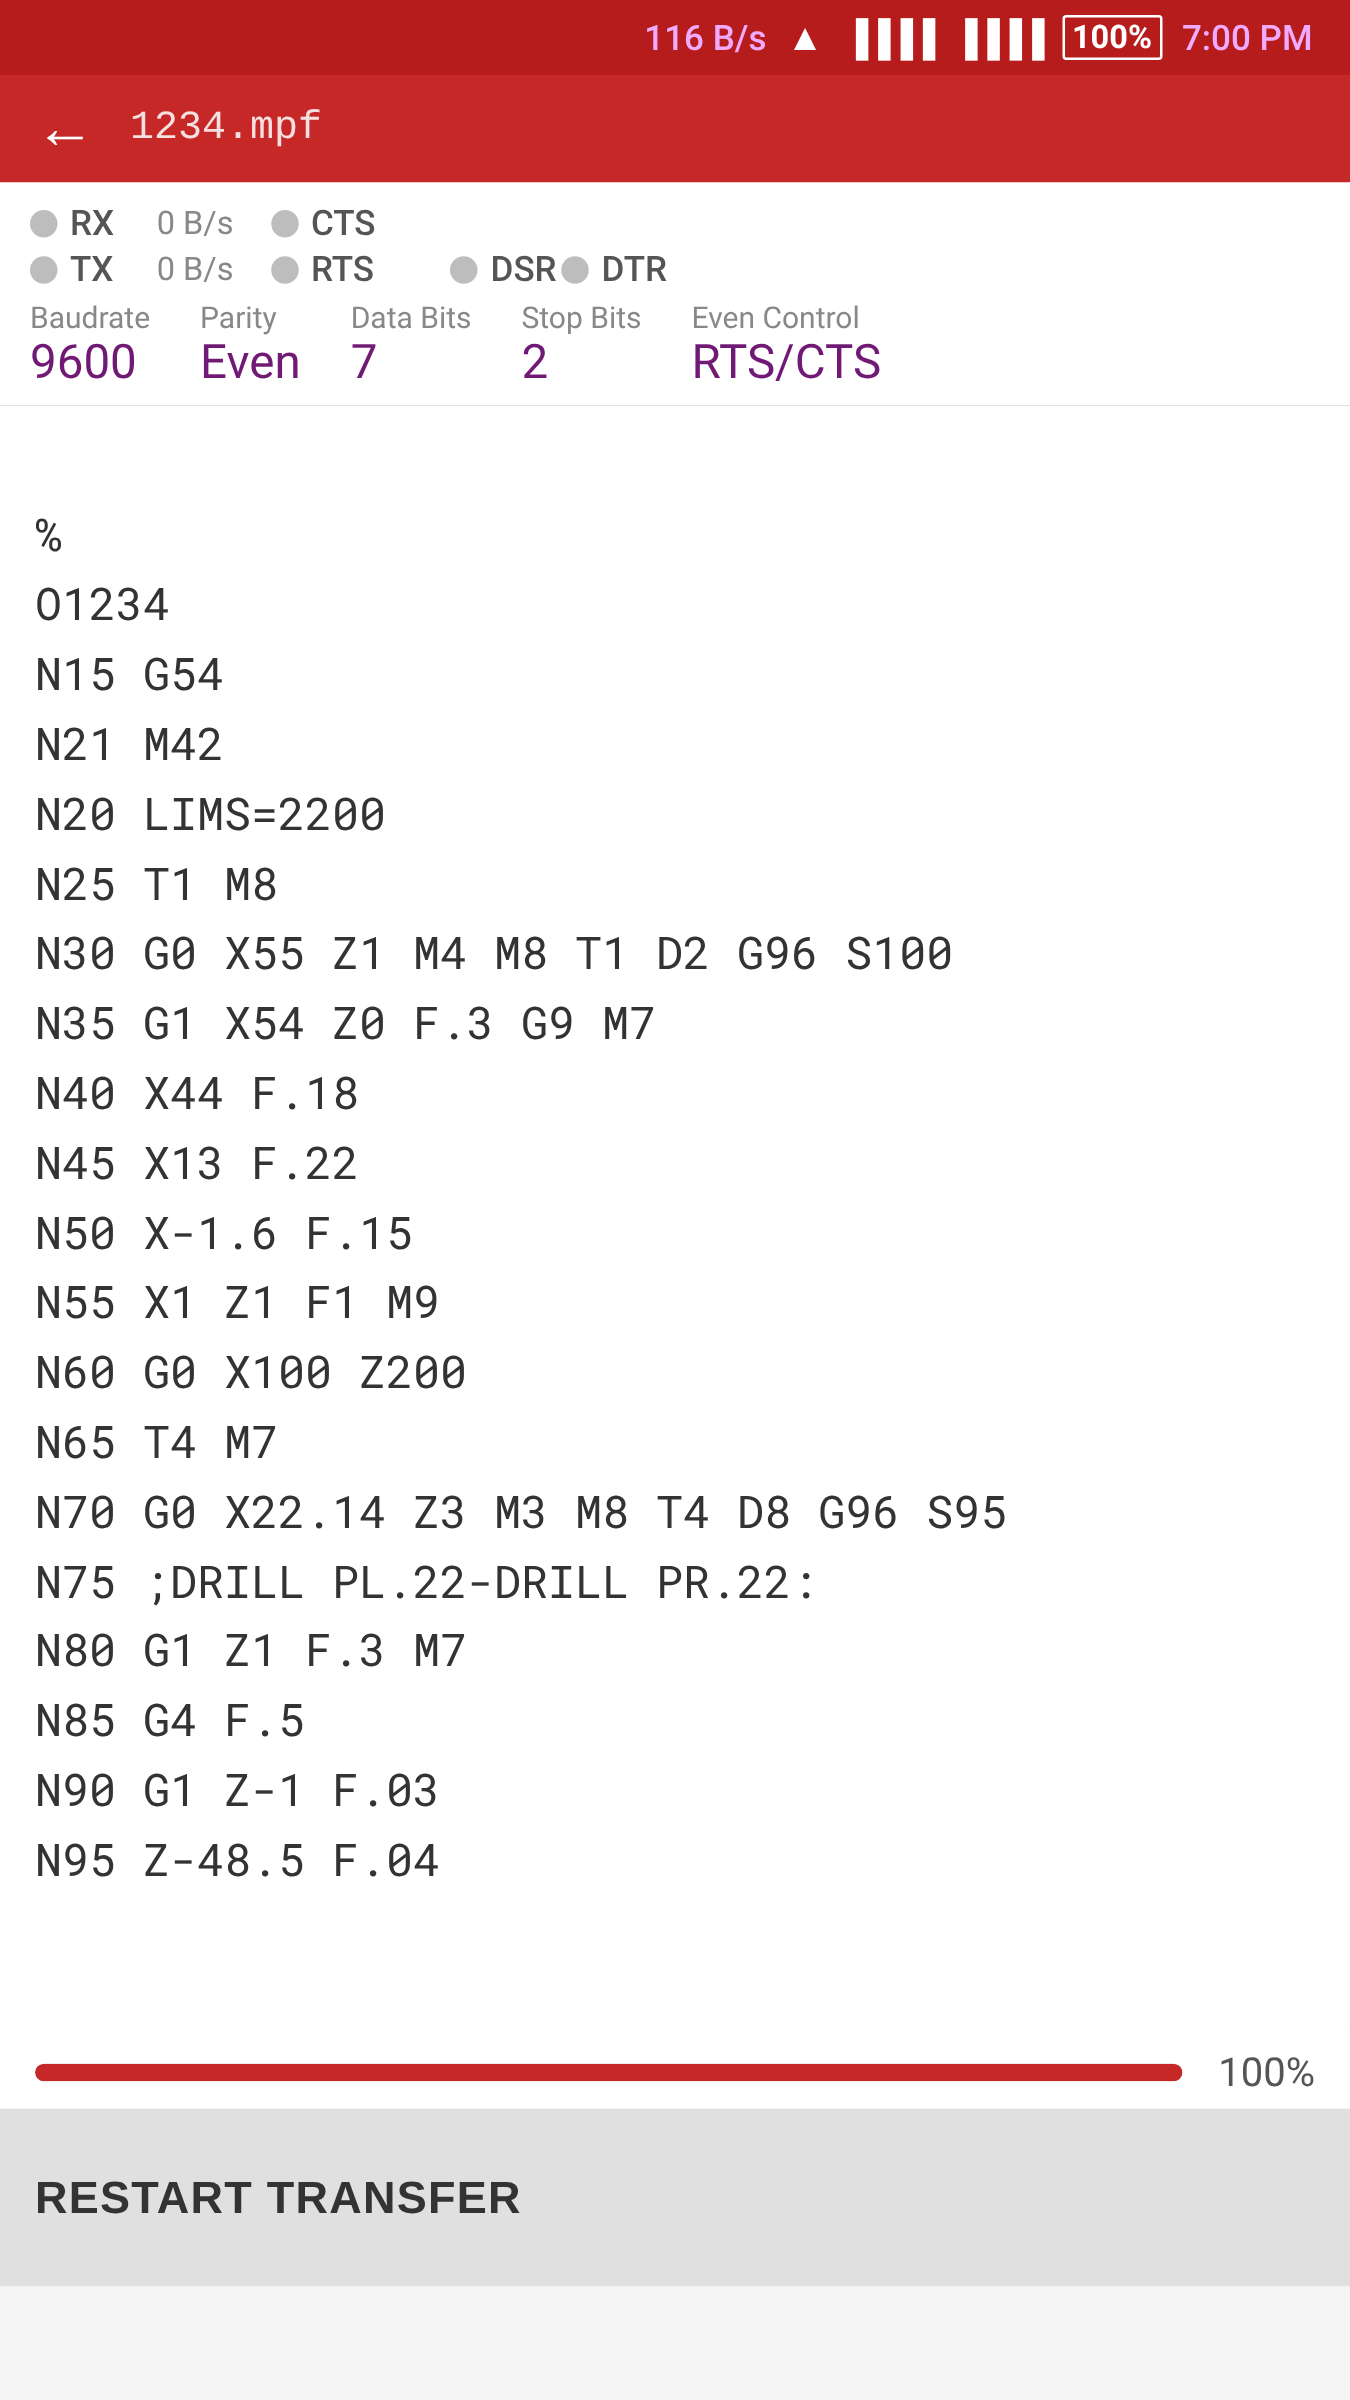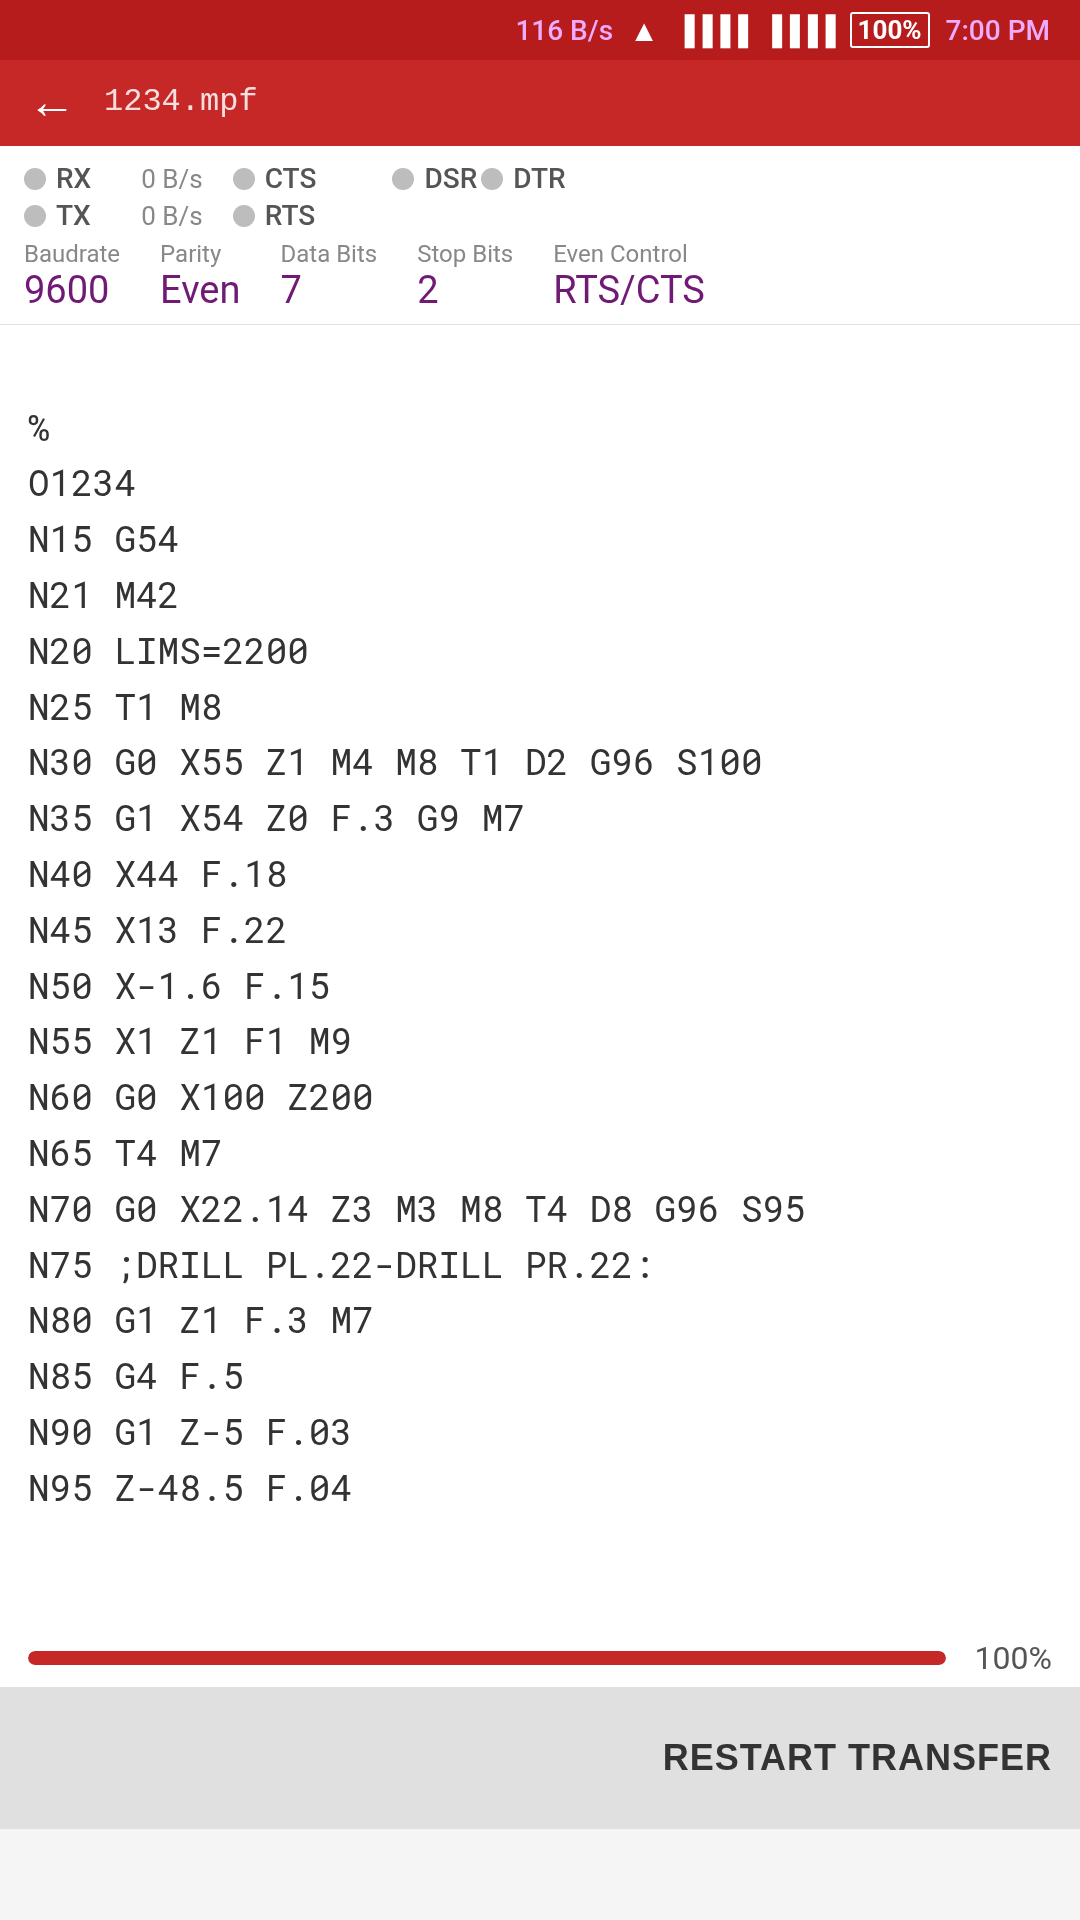--- a/index.html
+++ b/index.html
@@ -63,22 +63,22 @@
     }
 
     
     .serial-info {
       background: #ffffff;
       padding: 16px 24px 10px 24px;
       border-bottom: 1px solid #e0e0e0;
     }
     .serial-indicators {
       display: flex;
-      align-items: flex-start;
-      gap: 16px;
+      align-items: flex-end;
+      gap: 0;
       margin-bottom: 4px;
     }
     .indicator-group {
       display: flex;
       flex-direction: column;
       gap: 4px;
       margin-right: 30px;
     }
     .indicator-row {
       display: flex;
@@ -190,21 +190,21 @@
     .restart-button {
       width: 100%;
       background: #e0e0e0;
       border: none;
       padding: 28px 0;
       font-size: 36px;
       font-weight: bold;
       color: #333;
       letter-spacing: 1px;
       cursor: pointer;
-      text-align: right;
+      text-align: left;
       border-radius: 2px;
     }
   </style>
 </head>
 <body>
 
 <div class="status-bar">
   <span class="status-bar-text">116 B/s</span>
 
   <span style="color:white;font-size:30px;">▲</span>
@@ -303,21 +303,21 @@
       <div class="code-line">N40 X44 F.18</div>
       <div class="code-line">N45 X13 F.22</div>
       <div class="code-line">N50 X-1.6 F.15</div>
       <div class="code-line">N55 X1 Z1 F1 M9</div>
       <div class="code-line">N60 G0 X100 Z200</div>
       <div class="code-line">N65 T4 M7</div>
       <div class="code-line">N70 G0 X22.14 Z3 M3 M8 T4 D8 G96 S95</div>
       <div class="code-line">N75 ;DRILL PL.22-DRILL PR.22:</div>
       <div class="code-line">N80 G1 Z1 F.3 M7</div>
       <div class="code-line">N85 G4 F.5</div>
-      <div class="code-line">N90 G1 Z-5 F.03</div>
+      <div class="code-line">N90 G1 Z-1 F.03</div>
       <div class="code-line">N95 Z-48.5 F.04</div>
     </div>
 </div>
 
 <div class="progress-area">
   <div class="progress-bar-track">
     <div class="progress-bar-fill" id="progress-fill" style="width: 100%;"></div>
   </div>
   <span class="progress-text">100%</span>
 </div>

